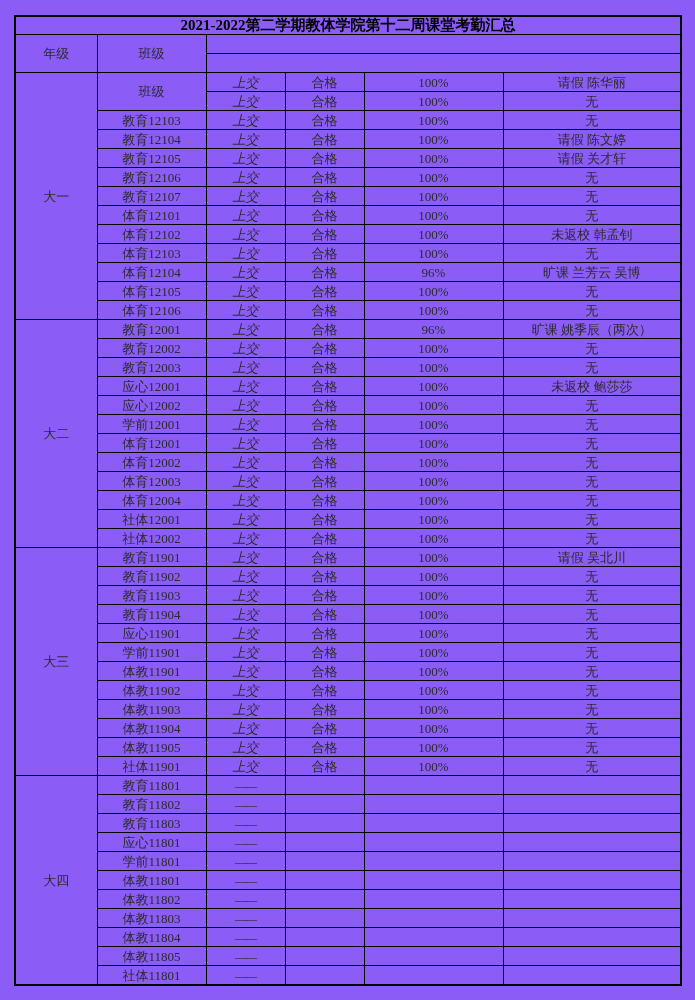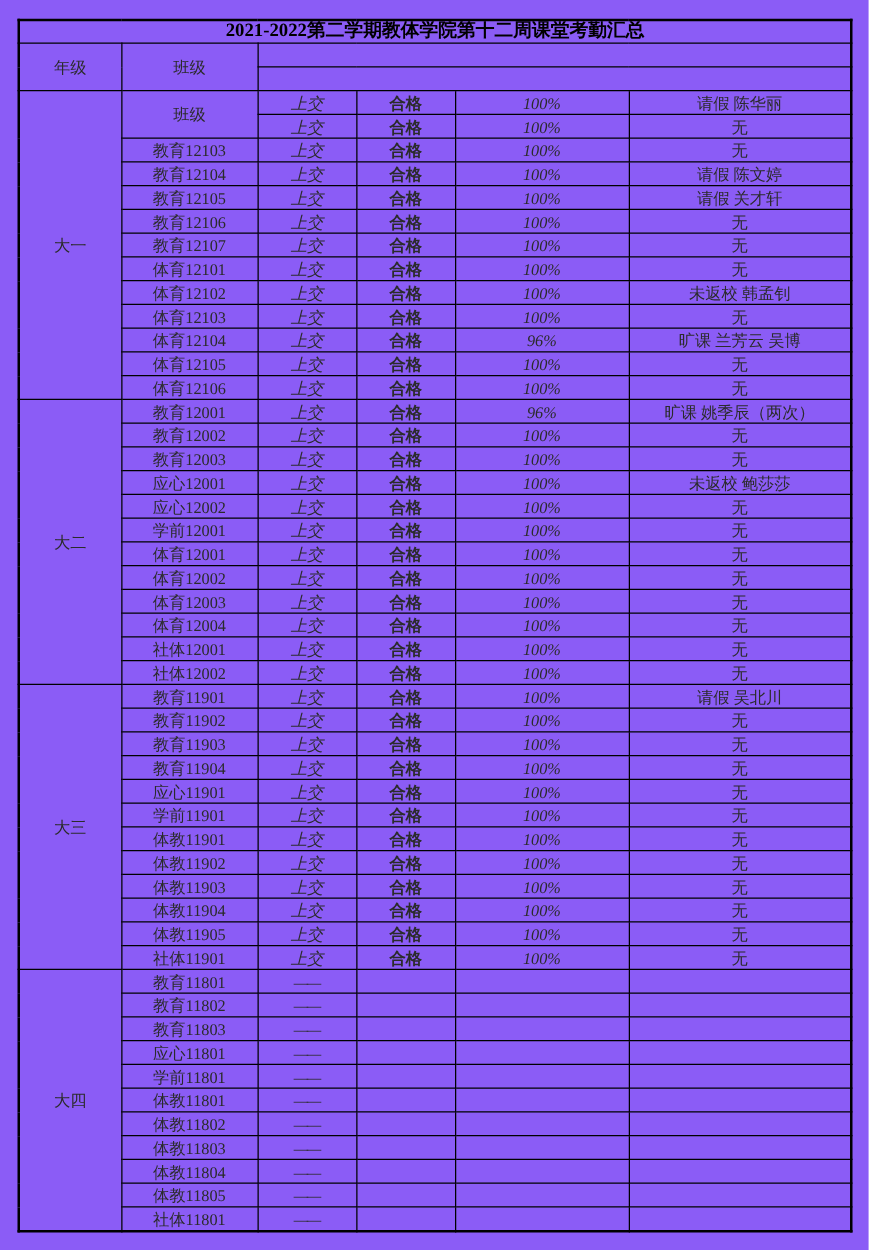--- a/index.html
+++ b/index.html
@@ -42,22 +42,22 @@
     font-weight: bold;
     font-size: 15px;
     color: #000;
     letter-spacing: 0px;
   }
   tr.hrow td { height: 18px; }
   tr.body-row td { height: 18px; }
   td.c-grade  { font-size: 14px; color: #222; }
   td.c-class  { color: #3c3c3c; }
   td.c-submit { color: #3c3c3c; font-style: italic; }
-  td.c-pass   { color: #101010; font-weight: 700; }
-  td.c-rate   { font-size: 11px; color: #3c3c3c; font-style: italic; }
+  td.c-pass   { color: #101010; font-weight: 400; }
+  td.c-rate   { font-size: 11px; color: #3c3c3c; }
   td.c-note   { color: #222; }
   td.c-dash   { color: #3c3c3c; letter-spacing: -1px; }
 </style>
 </head>
 <body>
 
 <div class="page">
   <table class="sheet">
     <colgroup>
       <col style="width:82px">

